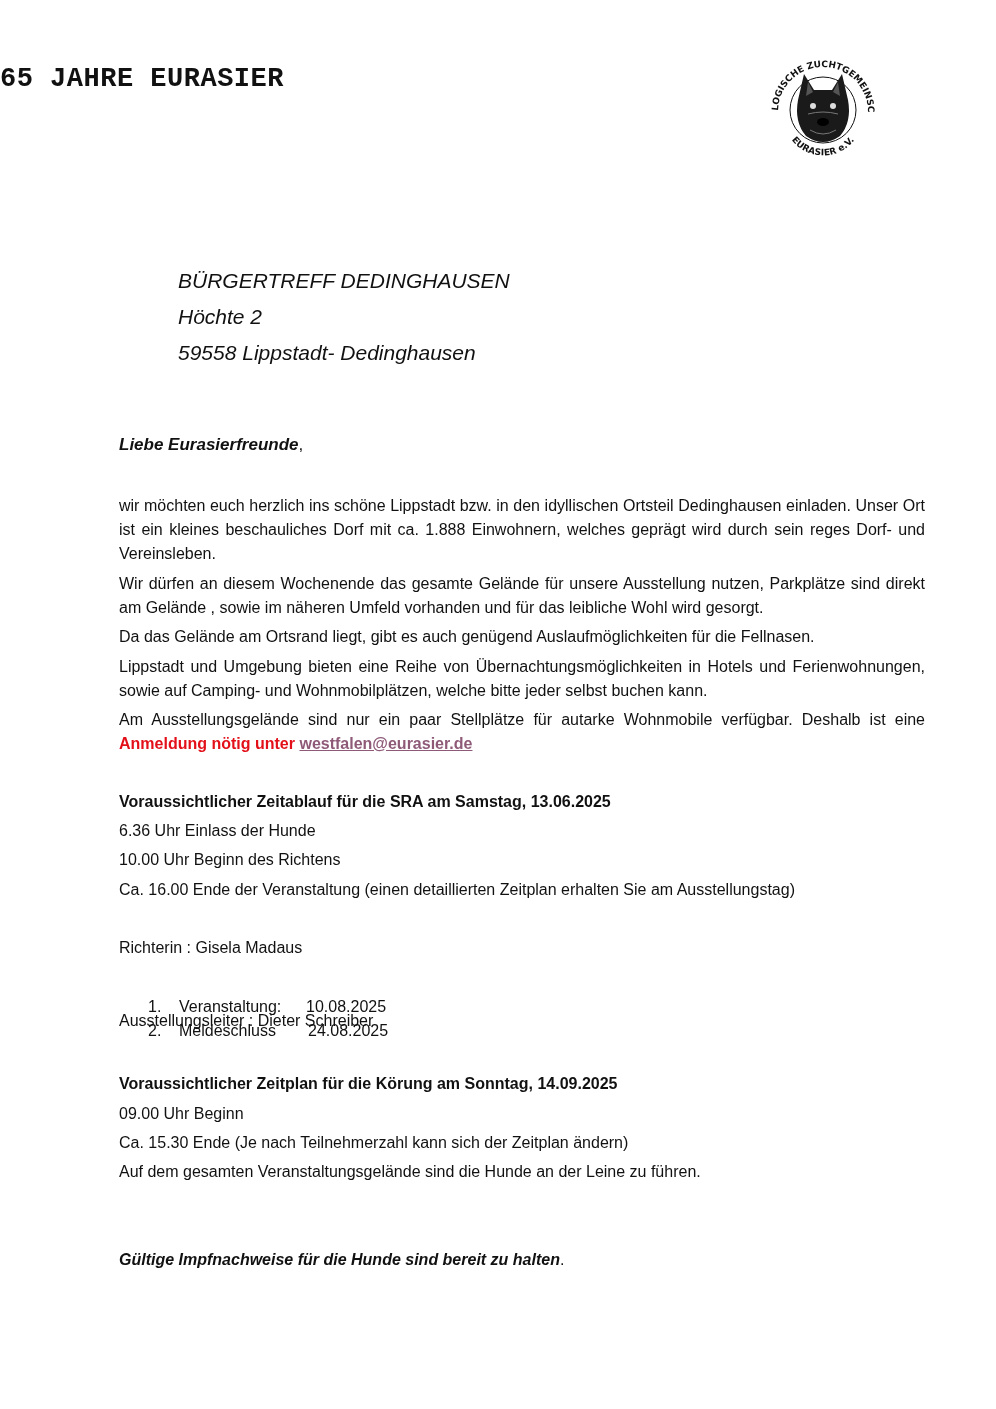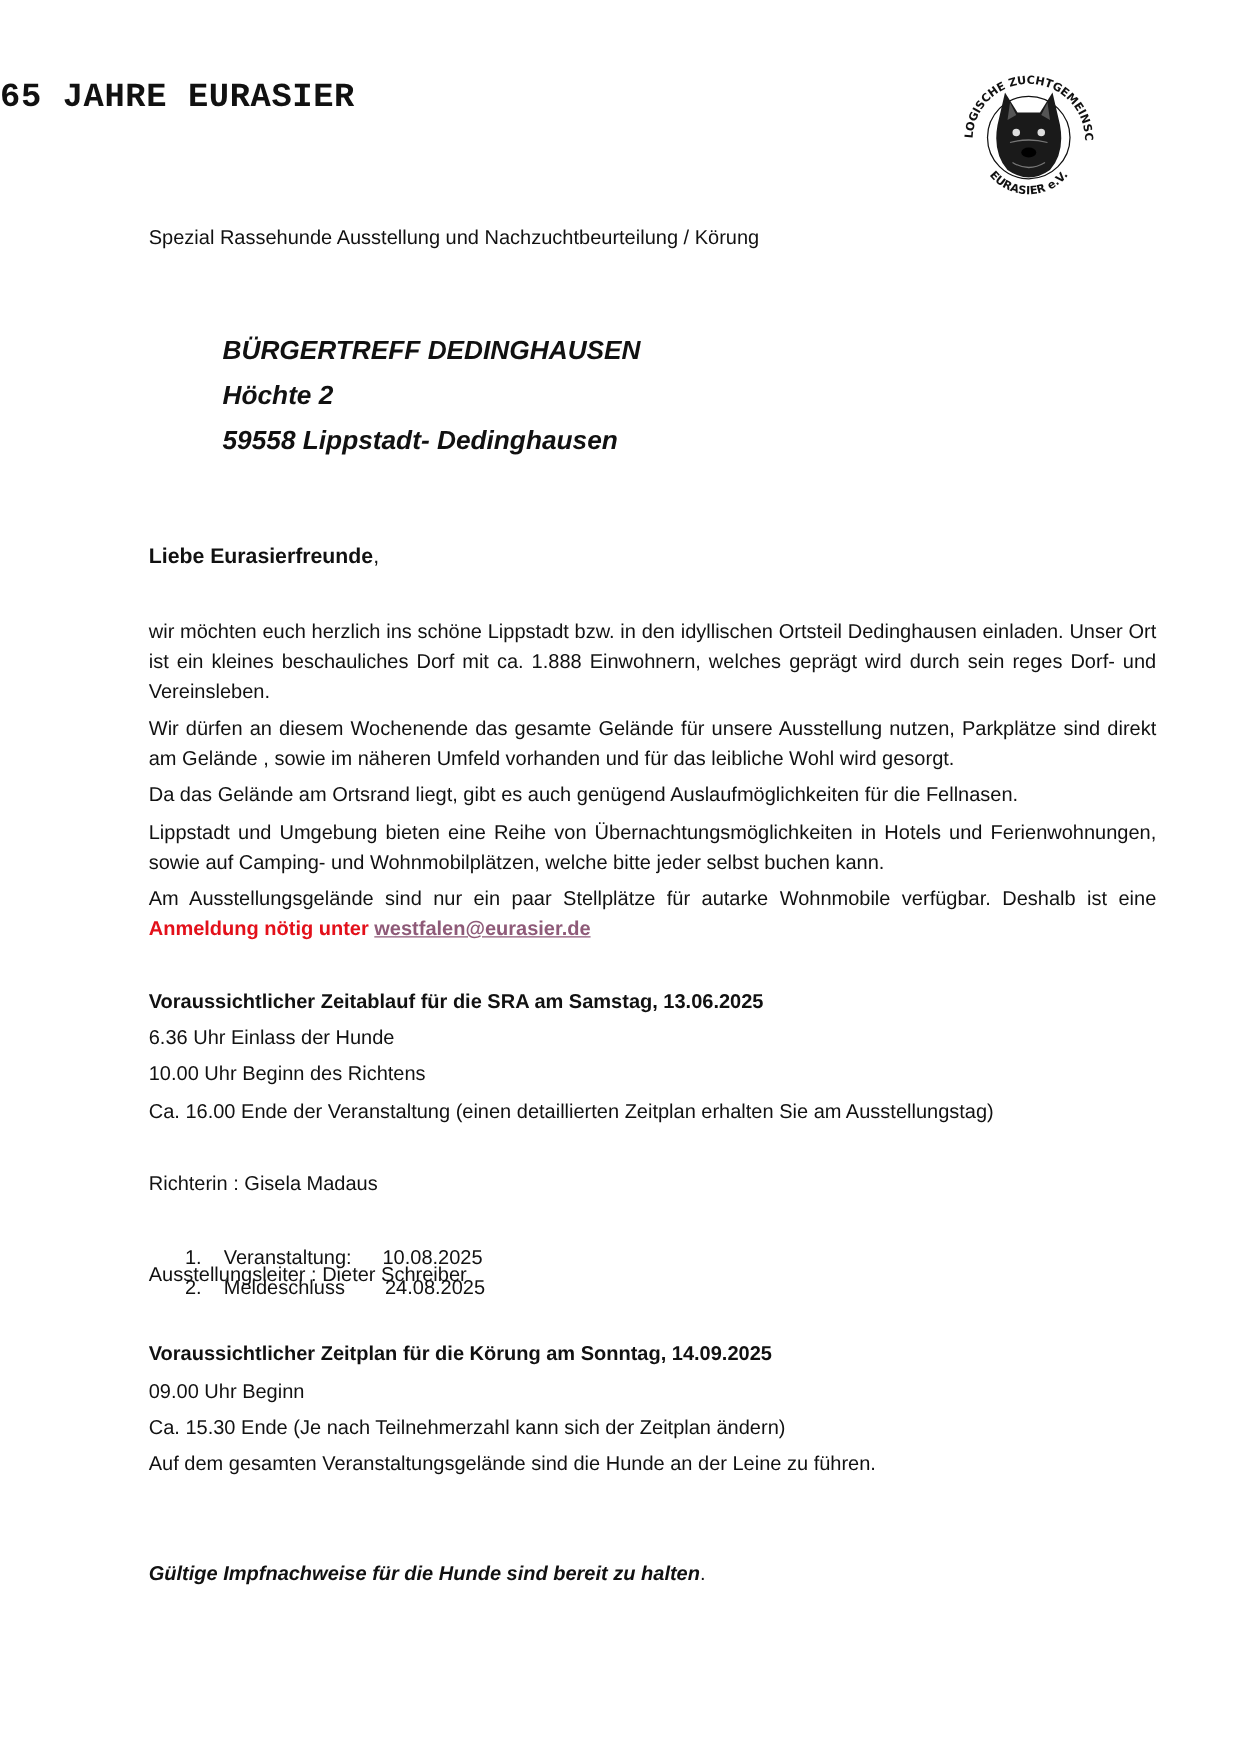--- a/index.html
+++ b/index.html
@@ -4,23 +4,23 @@
 <style>
   html, body { margin: 0; padding: 0; background: #ffffff; }
   body { width: 996px; height: 1409px; position: relative; overflow: hidden;
          font-family: "Liberation Sans", sans-serif; color: #111; }
   .abs { position: absolute; }
   .title { left: 0; width: 832px; top: 64px; text-align: left;
            font-family: Liberation Mono, monospace; font-weight: bold; font-size: 27px;
            letter-spacing: 0.5px; color: #111; }
   .logo { left: 760px; top: 50px; width: 126px; height: 116px; }
   .intro { left: 119px; top: 179px; font-size: 16px; line-height: 24px; }
-  .addr { left: 178px; font-size: 21px; font-weight: bold; font-style: italic; }
+  .addr { left: 178px; font-size: 21px; font-weight: normal; font-style: italic; }
   .greet { left: 119px; top: 435px; font-size: 17px; }
-  .greet b { font-weight: bold; }
+  .greet b { font-weight: bold; font-style: italic; }
   .para { left: 119px; width: 806px; font-size: 16px; line-height: 24px; text-align: justify; }
   .red { color: #e3101a; font-weight: bold; }
   .link { color: #8e5a78; text-decoration: underline; font-weight: bold; }
   .line { left: 119px; font-size: 16px; }
   .bold { font-weight: bold; }
   .li-num { left: 148px; font-size: 16px; }
   .li-lbl { left: 179px; font-size: 16px; }
   .li-date { font-size: 16px; }
   .final { left: 119px; top: 1251px; font-size: 16px; font-weight: bold; font-style: italic; }
 </style>
@@ -47,21 +47,20 @@
     <text font-family="DejaVu Sans, sans-serif" font-size="9" font-weight="bold" fill="#111">
       <textPath href="#ringTop" startOffset="50%" text-anchor="middle">KYNOLOGISCHE ZUCHTGEMEINSCHAFT</textPath>
     </text>
     <text font-family="DejaVu Sans, sans-serif" font-size="9" font-weight="bold" fill="#111">
       <textPath href="#ringBottom" startOffset="50%" text-anchor="middle">EURASIER e.V.</textPath>
     </text>
   </svg>
 </div>
 
 <div class="abs intro">
-  <div>Spezial Rassehunde Ausstellung und Nachzuchtbeurteilung / Körung</div>
 </div>
 
 <div class="abs addr" style="top:269px;">BÜRGERTREFF DEDINGHAUSEN</div>
 <div class="abs addr" style="top:305px;text-align:right;">Höchte 2</div>
 <div class="abs addr" style="top:341px;text-align:center;">59558 Lippstadt- Dedinghausen</div>
 
 <div class="abs greet"><b>Liebe Eurasierfreunde</b><span>,</span></div>
 
 <div class="abs para" style="top:494px;">wir möchten euch herzlich ins schöne Lippstadt bzw. in den idyllischen Ortsteil Dedinghausen einladen. Unser Ort ist ein kleines beschauliches Dorf mit ca. 1.888 Einwohnern, welches geprägt wird durch sein reges Dorf- und Vereinsleben.</div>
 <div class="abs para" style="top:572px;">Wir dürfen an diesem Wochenende das gesamte Gelände für unsere Ausstellung nutzen, Parkplätze sind direkt am Gelände , sowie im näheren Umfeld vorhanden und für das leibliche Wohl wird gesorgt.</div>

